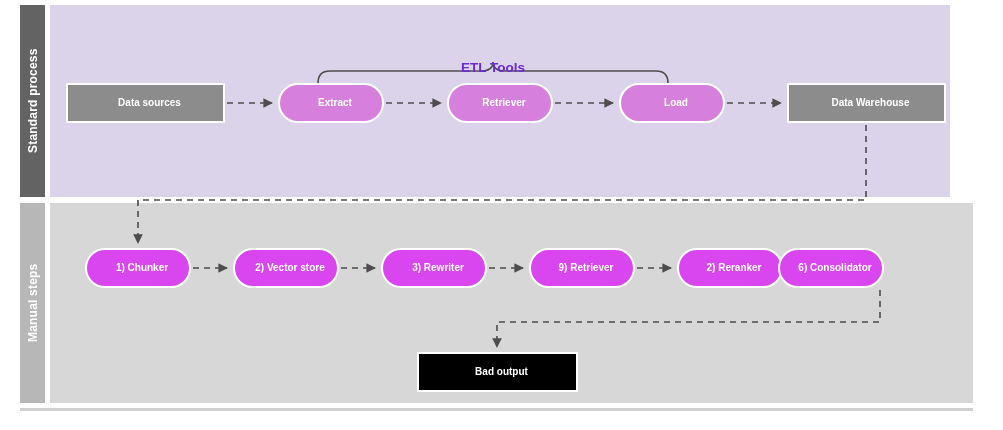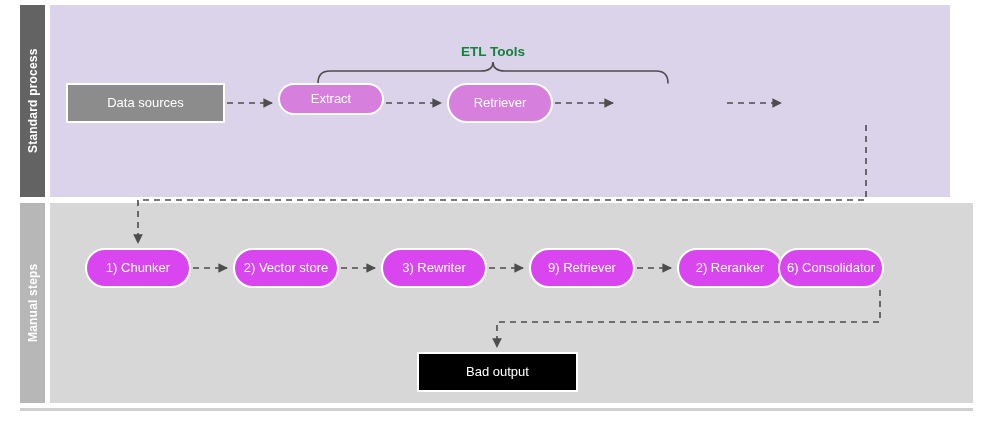--- a/index.html
+++ b/index.html
@@ -66,49 +66,50 @@
 
   
   .node {
     position: absolute;
     box-sizing: border-box;
     display: flex;
     align-items: center;
     justify-content: center;
     text-align: center;
     color: #ffffff;
-    font-weight: normal;
-    font-size: 13px;
+    font-weight: bold;
+    font-size: 10px;
     line-height: 1.15;
     border: 2px solid #ffffff;
+    padding-left: 8px;
   }
   .rect { border-radius: 1px; }
   .pill { border-radius: 22px; }
   .gray-box   { background: #8c8c8c; }
   .violet-pill{ background: #d77fdd; }
   .gray-pill  { background: #d946ef; }
   .yellow-box { background: #000000; }
 
   
   #wires {
     position: absolute;
     left: 0; top: 0;
     width: 1003px; height: 430px;
     pointer-events: none;
   }
 
   
   #etl-label {
     position: absolute;
-    left: 393px; top: 44px;
+    left: 393px; top: 60px;
     width: 200px;
     text-align: center;
     font-size: 13.5px;
     font-weight: bold;
-    color: #15803d;
+    color: #6d28d9;
   }
 </style>
 </head>
 <body>
 
 <div id="stage">
 
   <div class="band" id="band-standard-bg"></div>
   <div class="band" id="band-manual-bg"></div>
 
@@ -137,25 +138,27 @@
       <path d="M 880 290 L 880 322 L 497 322 L 497 347"></path>
     </g>
 
     <path d="M 318 83 Q 318 71 330 71 L 481 71 Q 493 71 493 62 Q 493 71 505 71 L 656 71 Q 668 71 668 83" stroke="#4d4d4d" stroke-width="1.6" fill="none" stroke-linecap="round"></path>
   </svg>
 
   <div id="etl-label">ETL Tools</div>
 
   <div class="node rect gray-box" style="left:66px; top:83px; width:159px; height:40px;">Data sources</div>
 
-  <div class="node pill violet-pill" style="left:278px; top:83px; width:106px; height:32px;">Extract</div>
+  <div class="node pill violet-pill" style="left:278px; top:83px; width:106px; height:40px;">Extract</div>
 
   <div class="node pill violet-pill" style="left:447px; top:83px; width:106px; height:40px;">Retriever</div>
 
+  <div class="node pill violet-pill" style="left:619px; top:83px; width:106px; height:40px;">Load</div>
 
+  <div class="node rect gray-box" style="left:787px; top:83px; width:159px; height:40px;">Data Warehouse</div>
 
   <div class="node pill gray-pill" style="left:85px; top:248px; width:106px; height:40px;">1) Chunker</div>
 
   <div class="node pill gray-pill" style="left:233px; top:248px; width:106px; height:40px;">2) Vector store</div>
 
   <div class="node pill gray-pill" style="left:381px; top:248px; width:106px; height:40px;">3) Rewriter</div>
 
   <div class="node pill gray-pill" style="left:529px; top:248px; width:106px; height:40px;">9) Retriever</div>
 
   <div class="node pill gray-pill" style="left:677px; top:248px; width:106px; height:40px;">2) Reranker</div>

